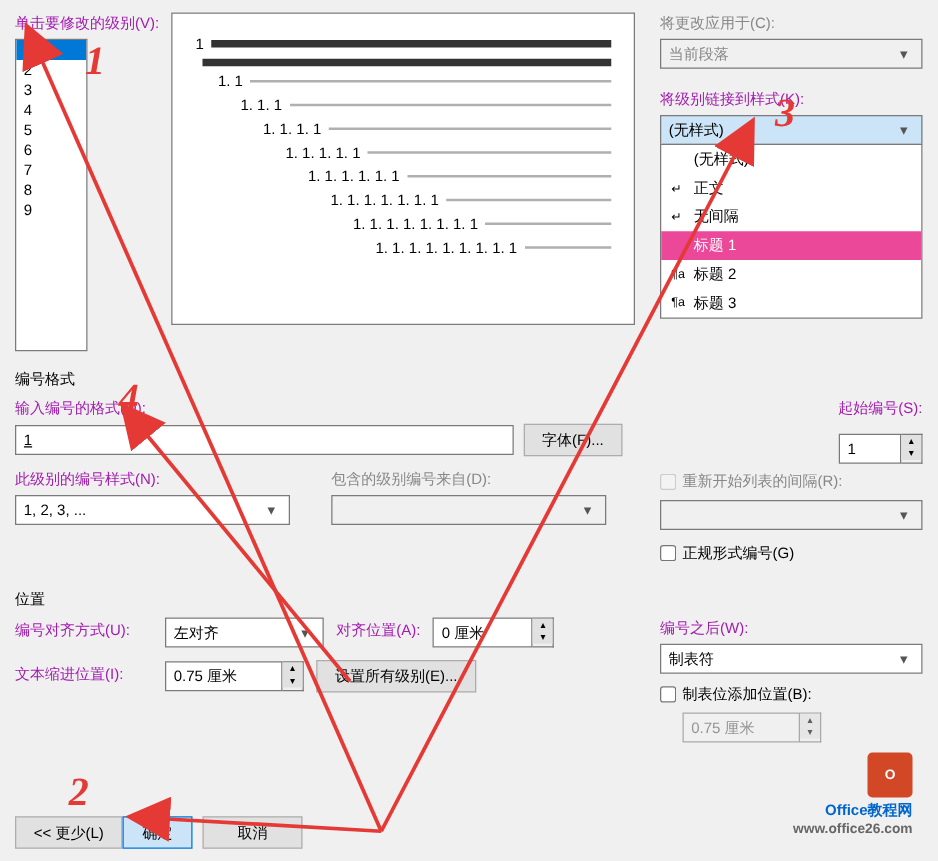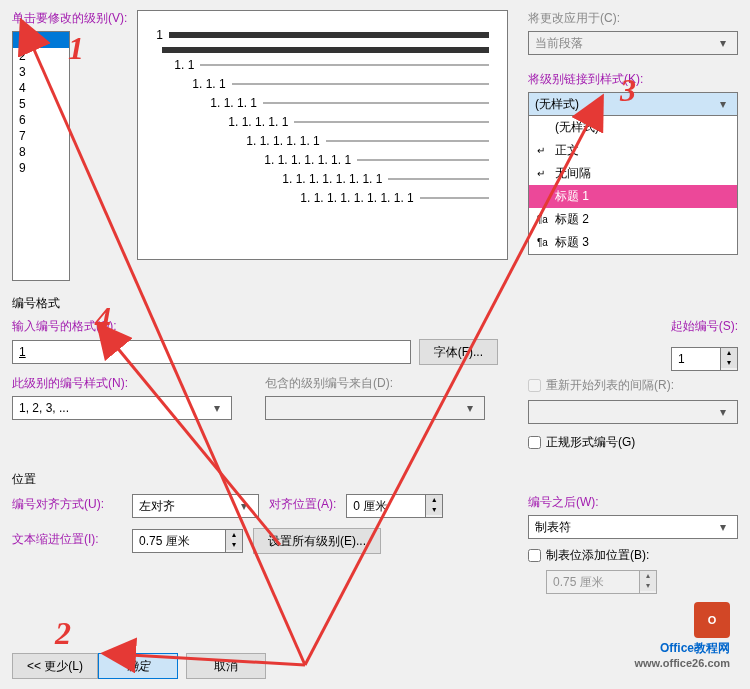--- a/index.html
+++ b/index.html
@@ -253,21 +253,21 @@
             <span>▴</span>
             <span>▾</span>
           </div>
       </div>
     </div>
   </div>
 
   <div class="bottom-bar">
     <div class="btn">&lt;&lt; 更少(L)</div>
     <div class="bottom-right">
-      <div class="btn primary" style="width:80px;font-style:italic;">确定</div>
+      <div class="btn primary" style="width:56px;">确定</div>
       <div class="btn" style="width:80px;">取消</div>
     </div>
   </div>
 
   <div class="watermark">
     <div class="wm-icon">O</div>
     <span>Office教程网</span>
     <span style="font-size:11px; color:#666;">www.office26.com</span>
   </div>
 </div>

